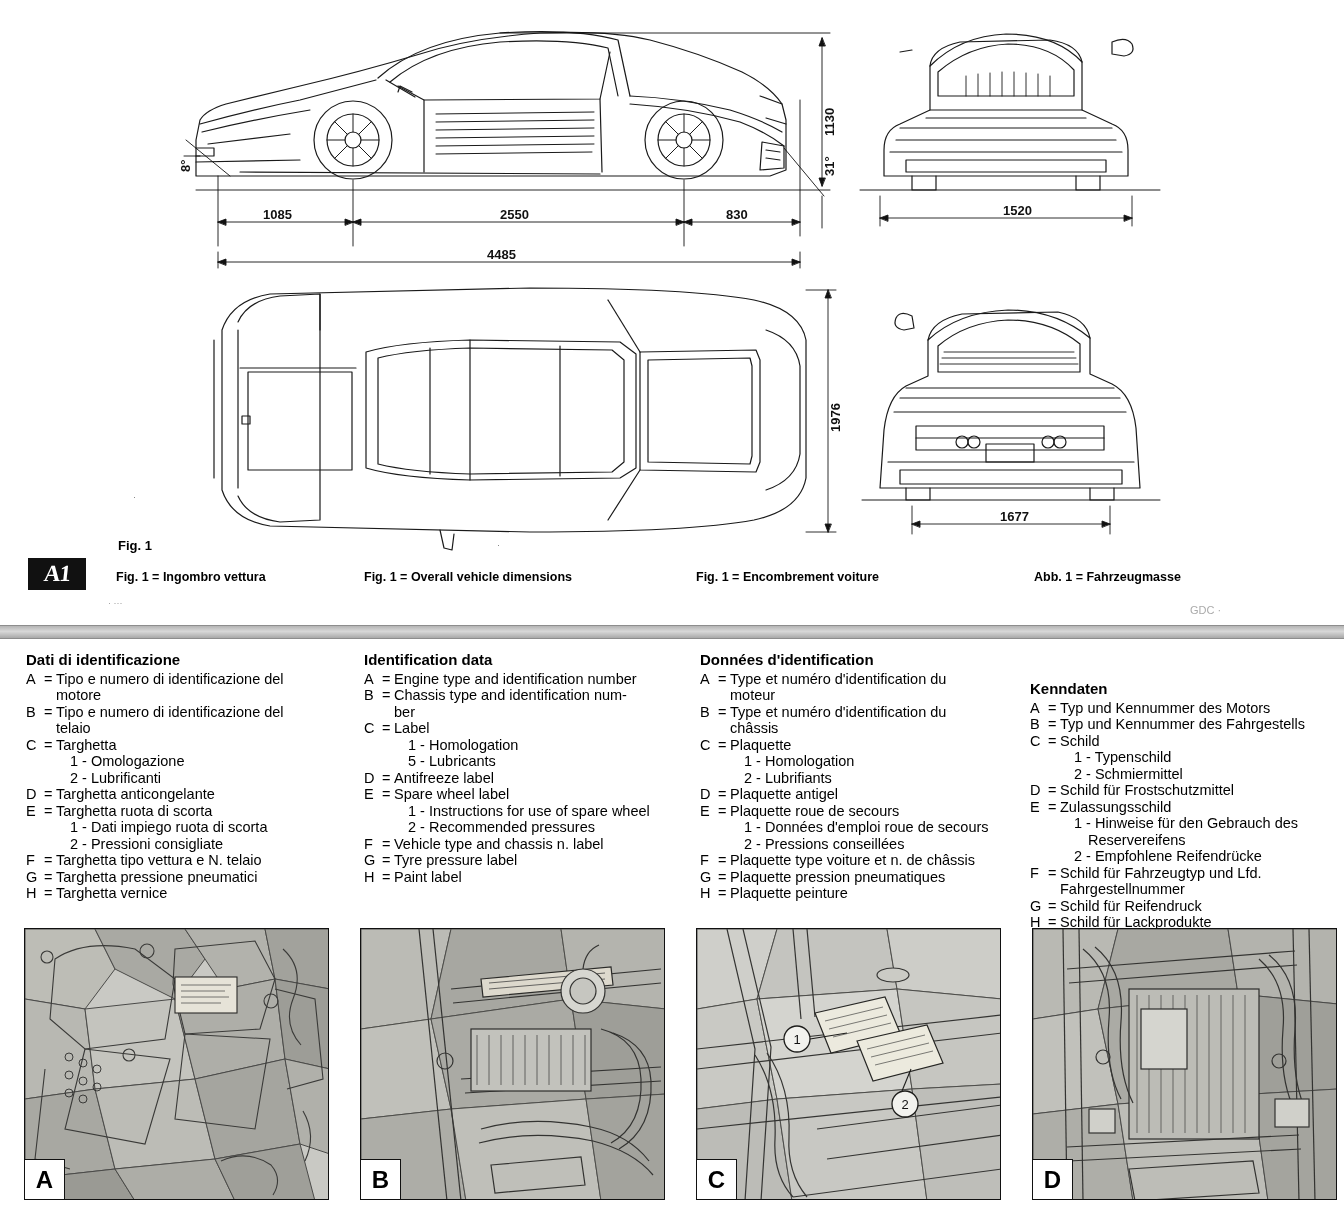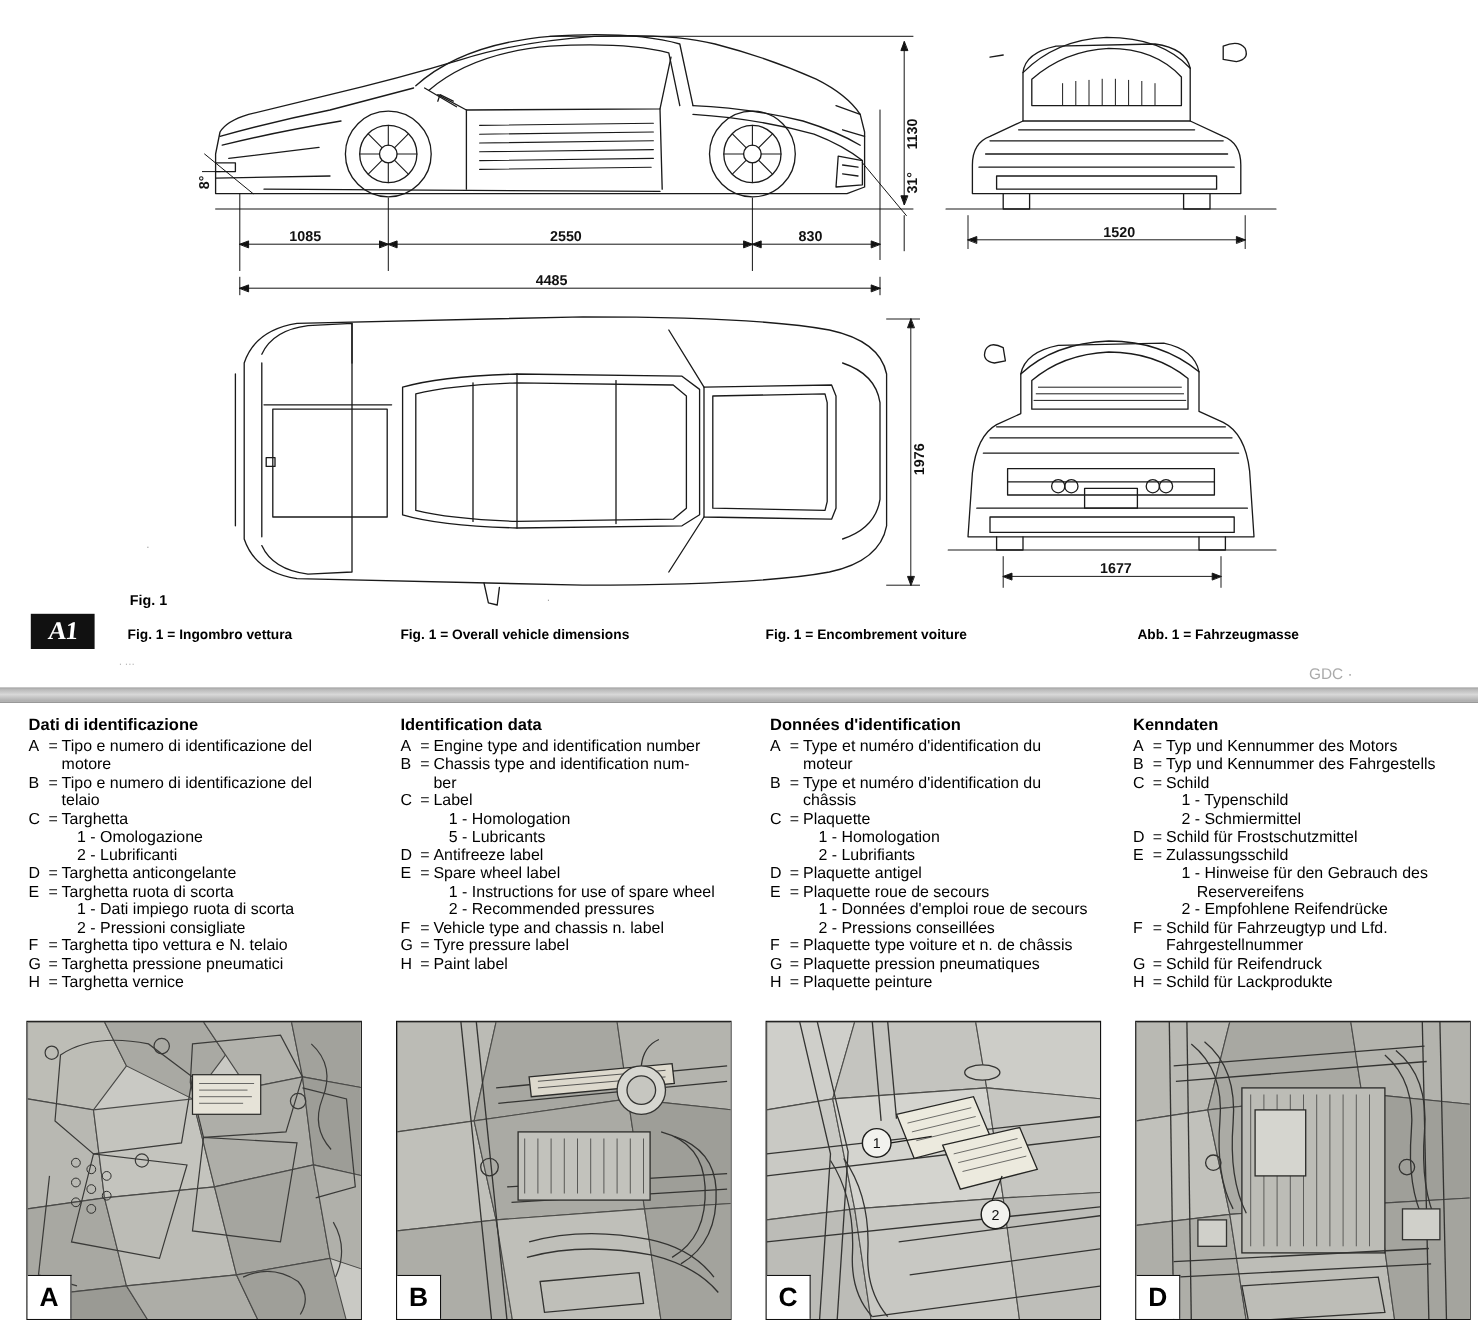--- a/index.html
+++ b/index.html
@@ -63,21 +63,21 @@
   #text-area {
     position:absolute; left:0; top:652px; width:1141px; height:270px;
   }
   .txtcol {
     position:absolute; top:0;
     font-size:14.5px; line-height:16.5px;
   }
   #col-it { left:26px; width:316px; }
   #col-en { left:364px; width:330px; }
   #col-fr { left:700px; width:322px; }
-  #col-de { left:1030px; width:300px; }
+  #col-de { left:1030px; width:300px;margin-top:29px; }
 
   .col-title {
     font-weight:bold; font-size:15px; margin-bottom:2px;
     font-family:"Liberation Sans", sans-serif;
   }
   .entry { display:flex; }
   .entry .key { width:18px; flex:0 0 18px; }
   .entry .eq { width:12px; flex:0 0 12px; }
   .entry .val { flex:1 1 auto; }
   .subentry { padding-left:44px; }
@@ -390,21 +390,21 @@
 <div id="a1-tag">
   <span>A1</span>
 </div>
 
 <div class="fig-caption-row caption" id="cap-it">Fig. 1 = Ingombro vettura</div>
 <div class="fig-caption-row caption" id="cap-en">Fig. 1 = Overall vehicle dimensions</div>
 <div class="fig-caption-row caption" id="cap-fr">Fig. 1 = Encombrement voiture</div>
 <div class="fig-caption-row caption" id="cap-de">Abb. 1 = Fahrzeugmasse</div>
 
 <div style="position:absolute; left:108px; top:598px; font-size:9px; color:#999;">· ···</div>
-<div style="position:absolute; left:1190px; top:604px; font-size:14px; color:#aaa;">GDC  ·</div>
+<div style="position:absolute; left:1190px; top:604px; font-size:11px; color:#aaa;">GDC  ·</div>
 
 <div id="sep-band"></div>
 
 <div id="text-area">
 
   <div class="txtcol" id="col-it">
     <div class="col-title">Dati di identificazione</div>
     <div class="entry">
         <span class="key">A</span>
         <span class="eq">=</span>

